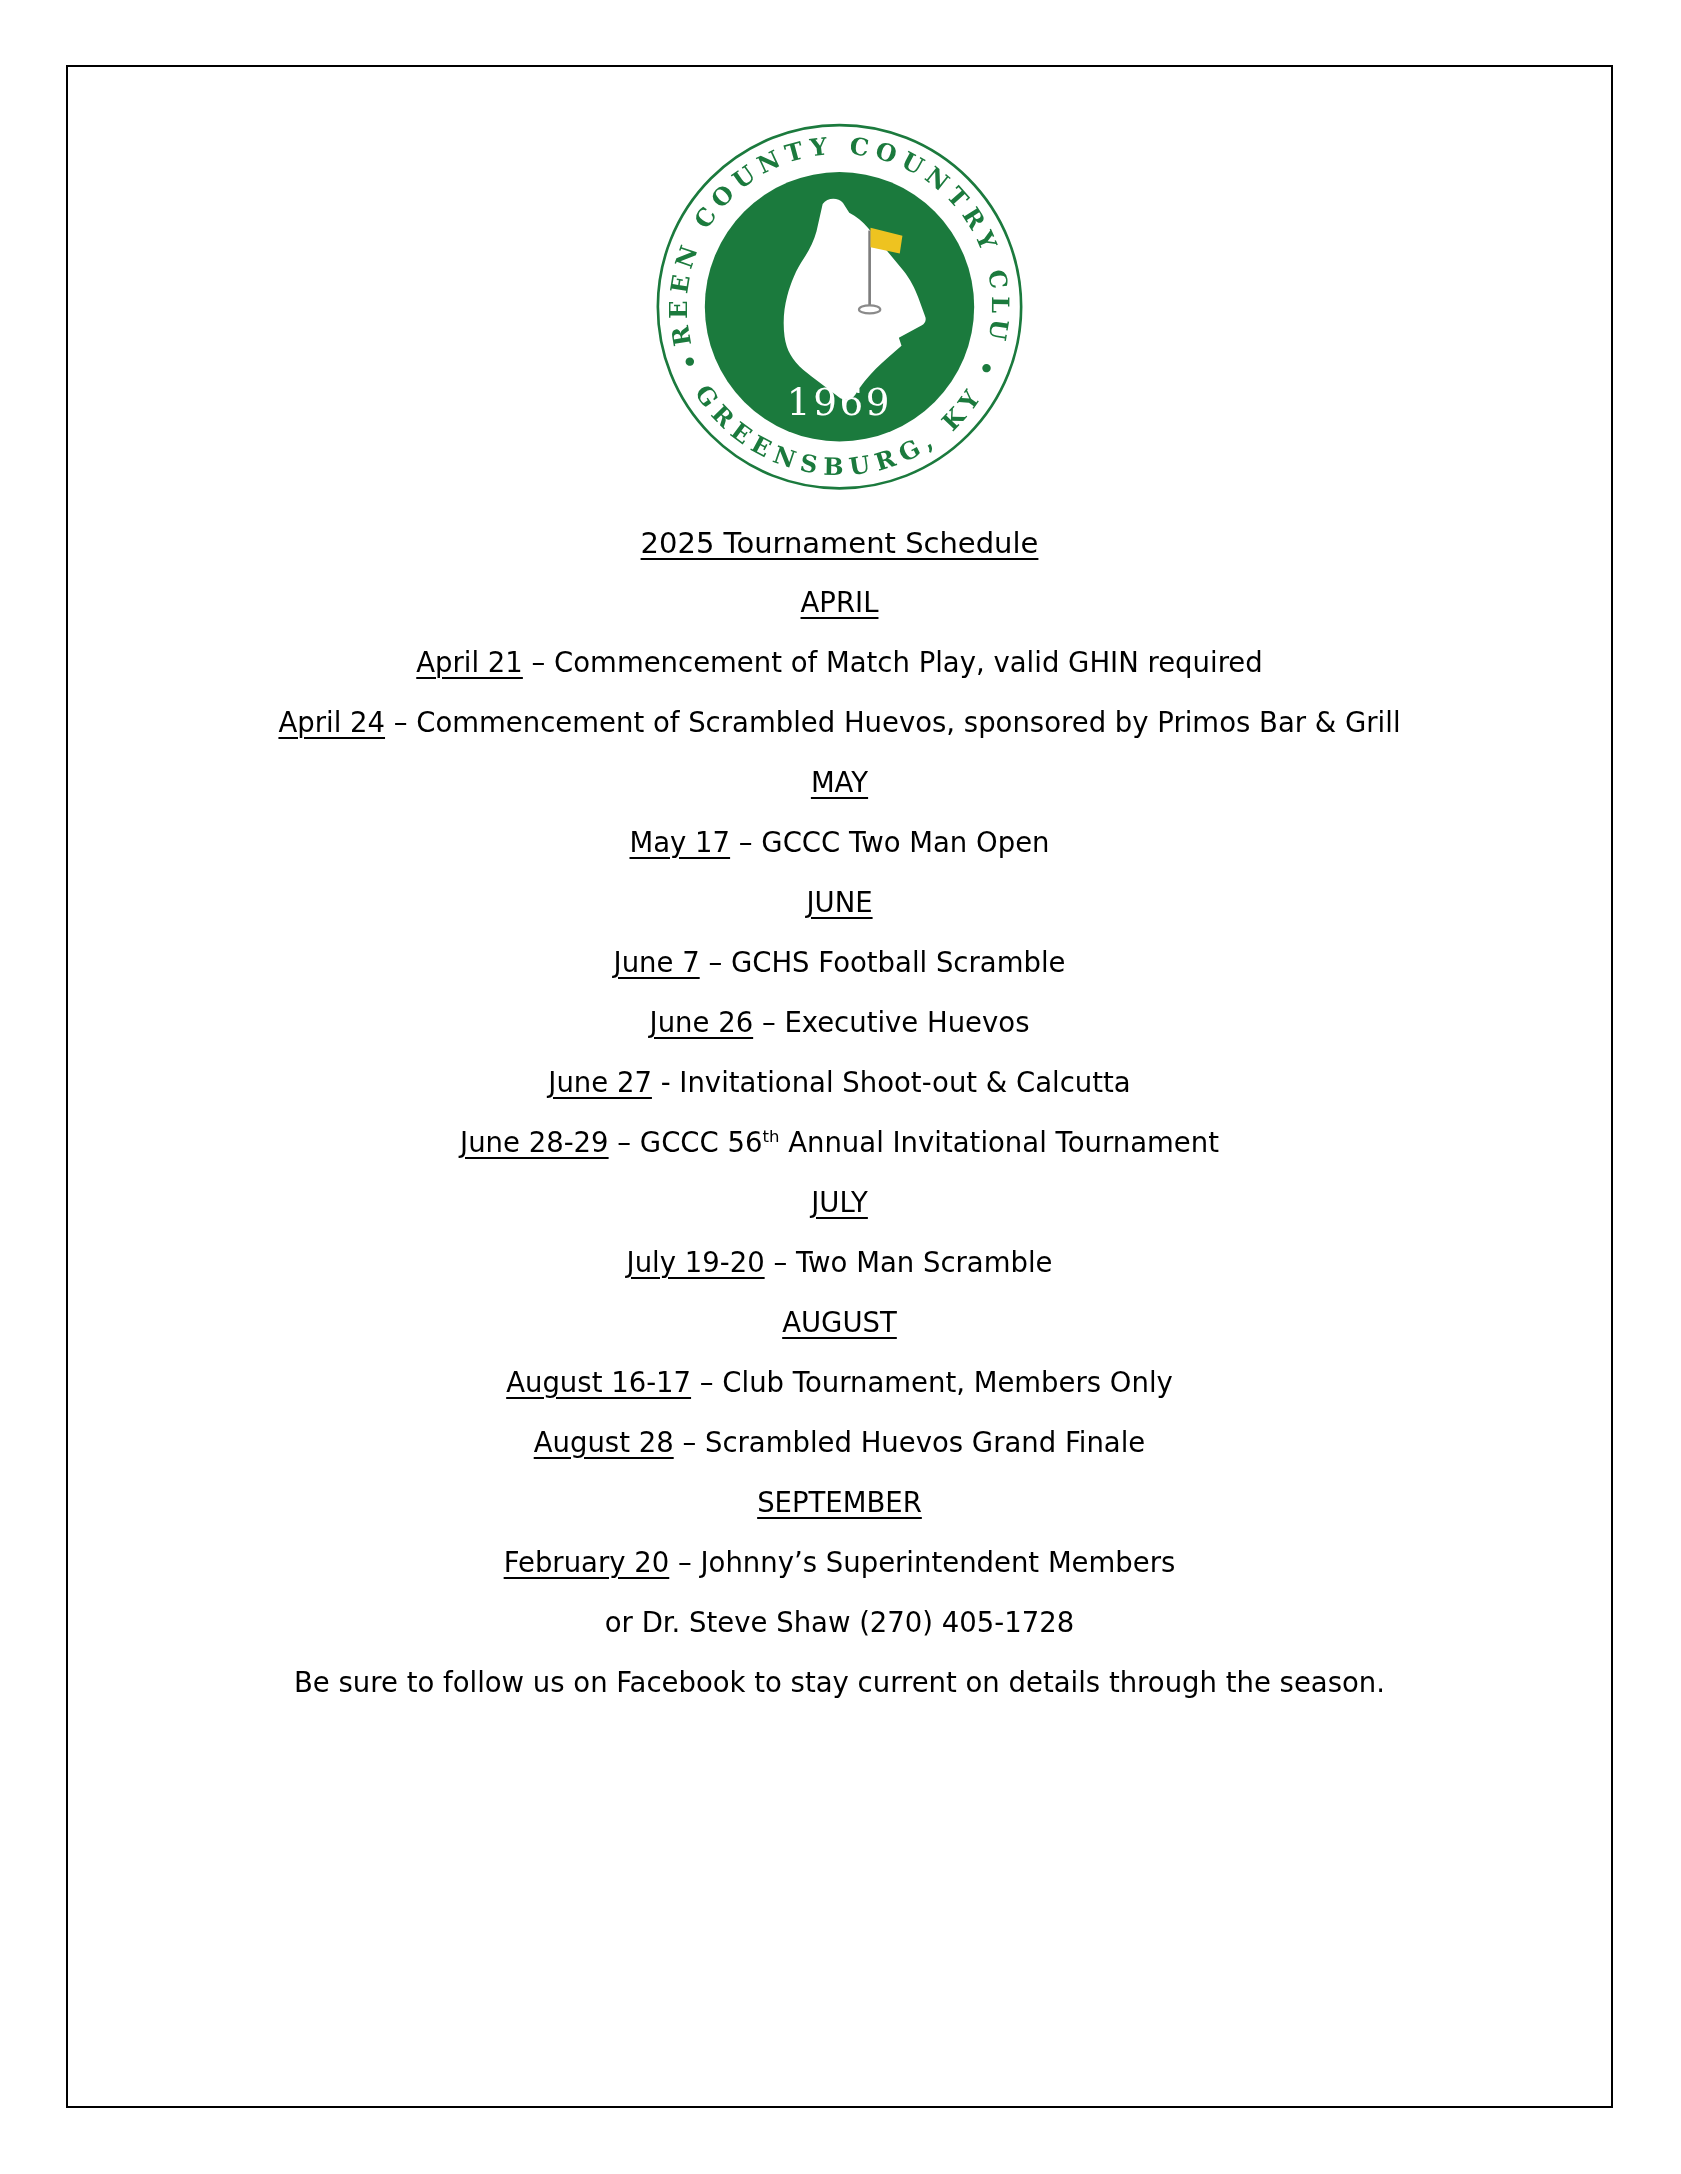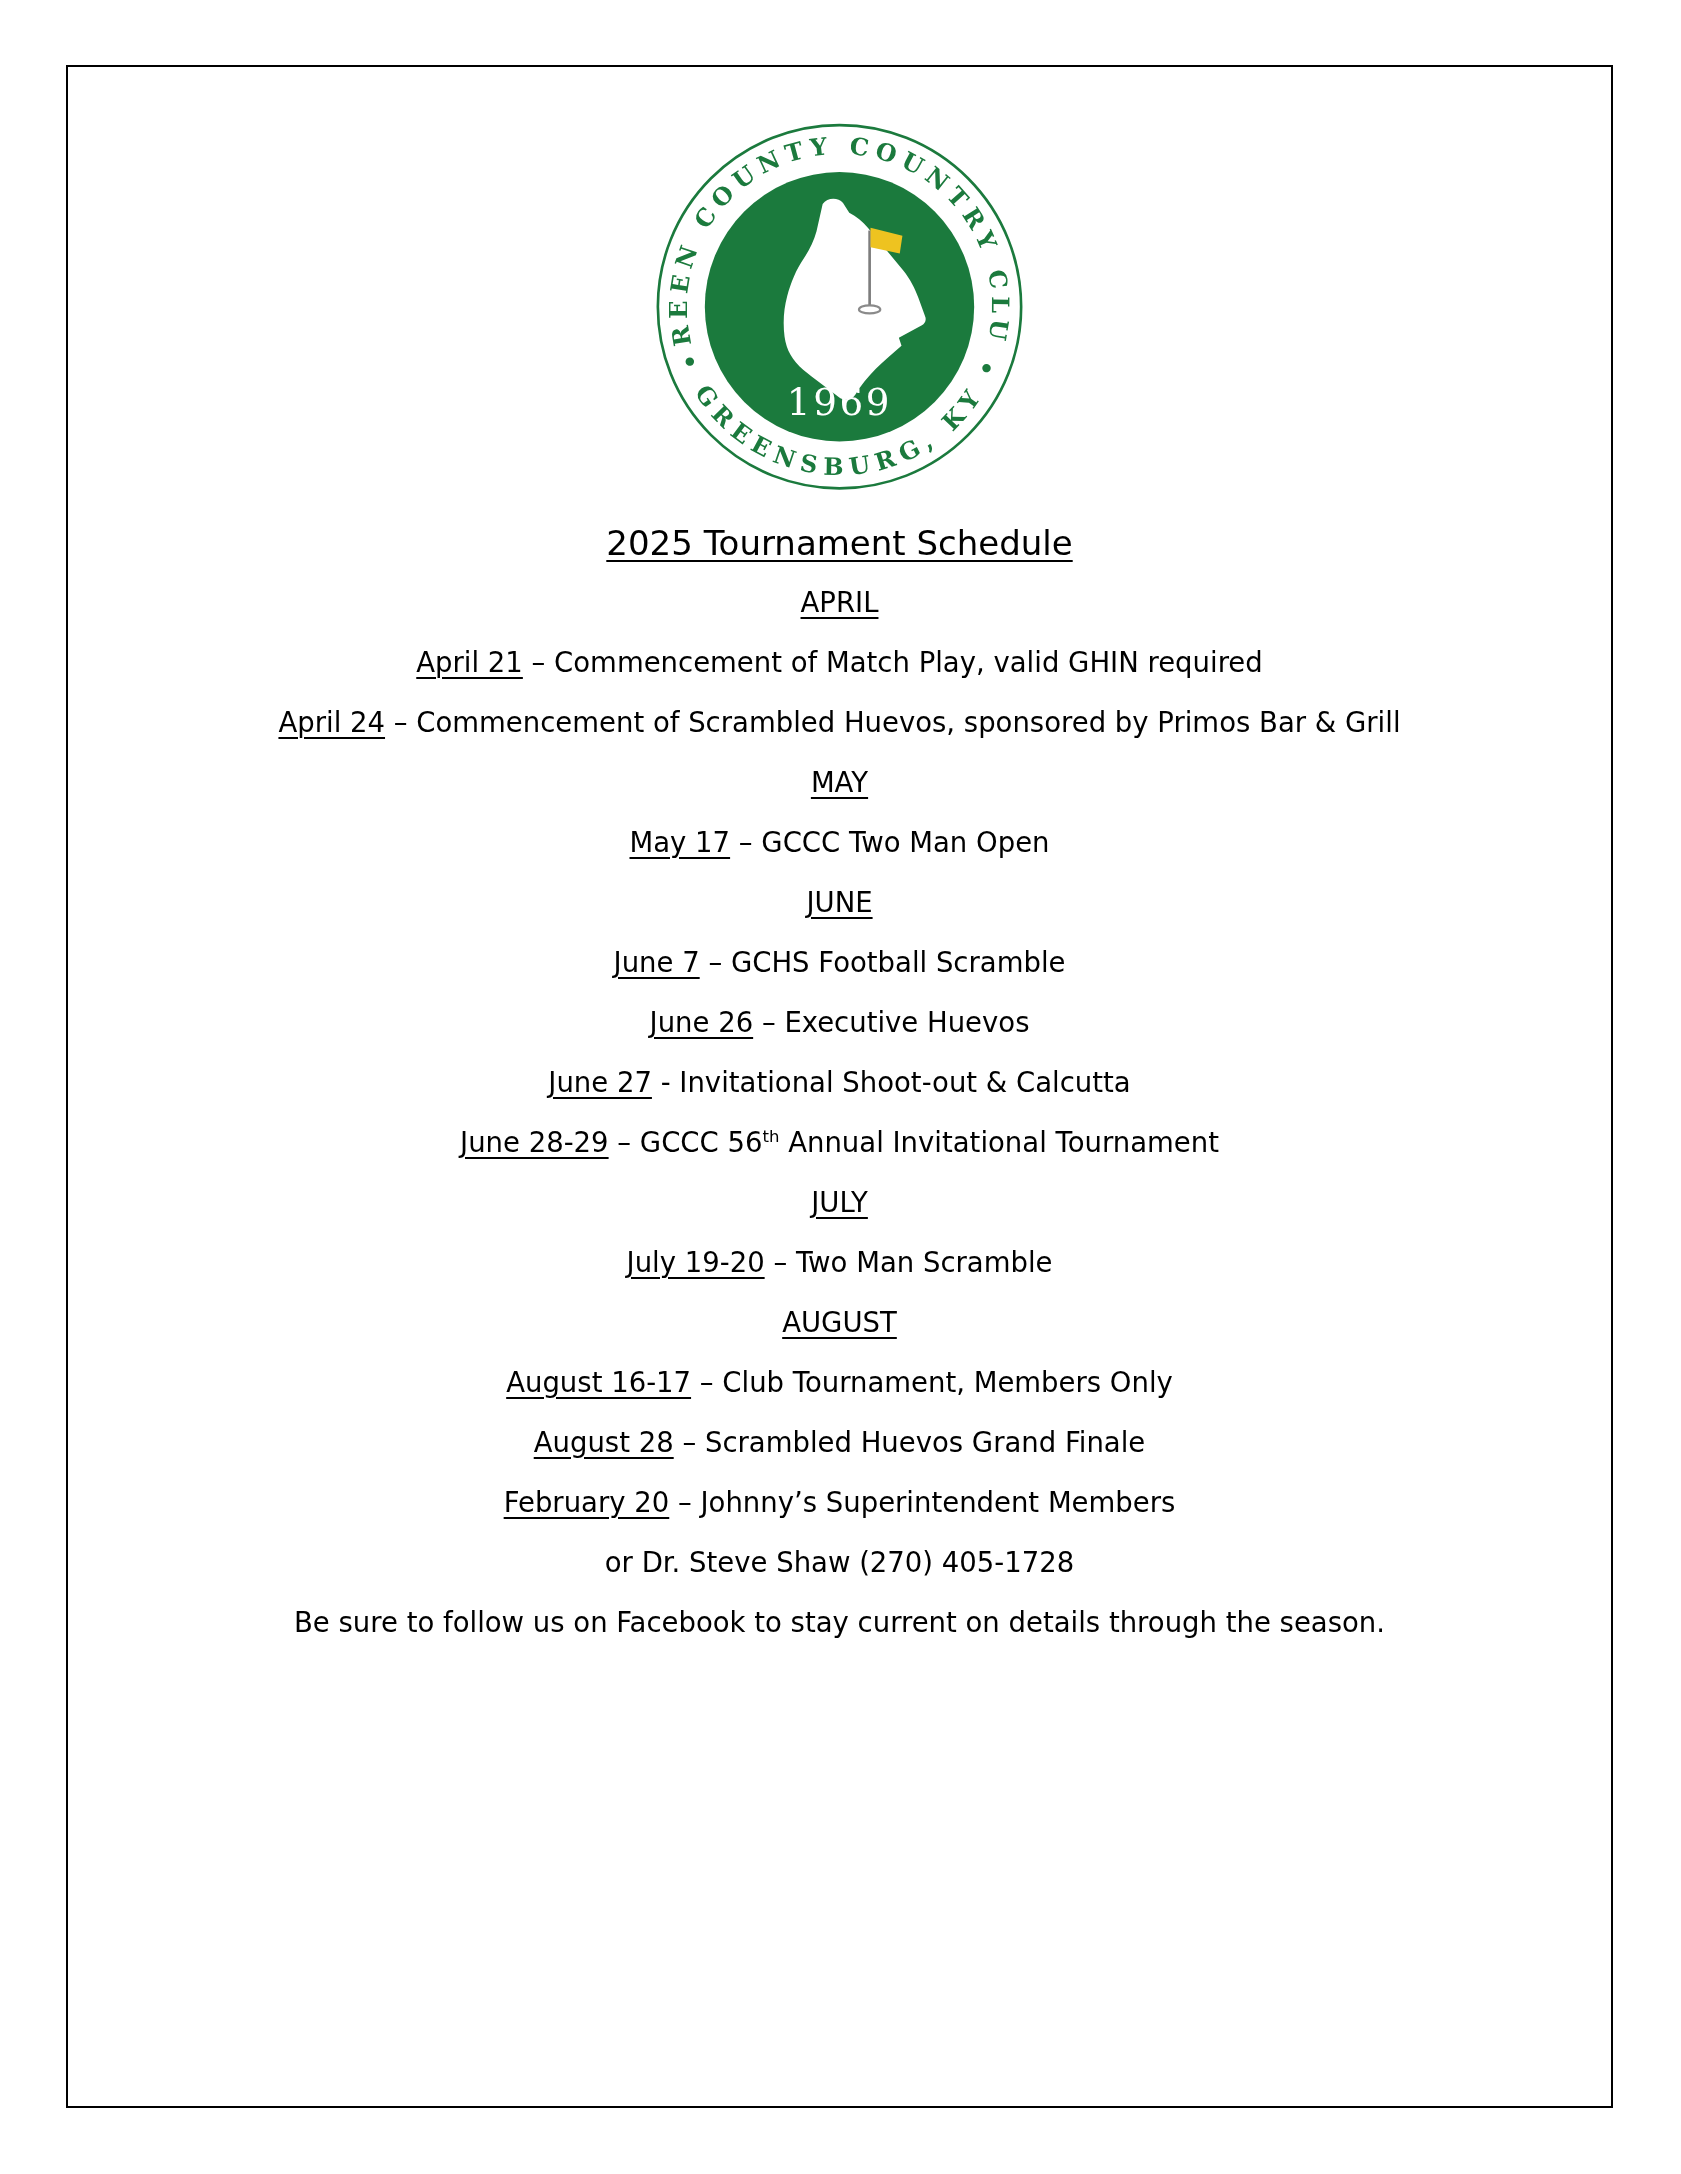--- a/index.html
+++ b/index.html
@@ -7,21 +7,21 @@
     width:1681px;height:2175px;background:#ffffff;color:#000;
     font-family:"DejaVu Sans","Liberation Sans",sans-serif;
     position:relative;
   }
   .sheet{
     position:absolute;left:66px;top:65px;width:1547px;height:2043px;
     border:2.7px solid #000;box-sizing:border-box;text-align:center;
     background:#fff;
   }
   .logo-wrap{margin:51px auto 0;width:399px;height:381px;}
-  .doc-title{font-size:34px;line-height:43px;margin:23px 0 19.5px;}
+  .doc-title{font-size:29px;line-height:43px;margin:23px 0 19.5px;}
   .line{font-size:27.5px;line-height:35px;margin:14px 0 25px;white-space:nowrap;}
   .u{text-decoration:underline;text-underline-offset:5.3px;text-decoration-thickness:1.8px;}
   sup{font-size:60%;line-height:0;text-align:center;}
 </style>
 </head>
 <body>
 
 <div class="sheet">
 
   <div class="logo-wrap">
@@ -82,19 +82,20 @@
   <div class="line"><span class="u">June 27</span><span> - </span><span>Invitational Shoot-out &amp; Calcutta</span><sup></sup><span></span></div>
   <div class="line"><span class="u">June 28-29</span><span> – </span><span>GCCC 56</span><sup>th</sup><span> Annual Invitational Tournament</span></div>
 
   <div class="line"><span class="u">JULY</span></div>
   <div class="line"><span class="u">July 19-20</span><span> – </span><span>Two Man Scramble</span><sup></sup><span></span></div>
 
   <div class="line"><span class="u">AUGUST</span></div>
   <div class="line"><span class="u">August 16-17</span><span> – </span><span>Club Tournament, Members Only</span><sup></sup><span></span></div>
   <div class="line"><span class="u">August 28</span><span> – </span><span>Scrambled Huevos Grand Finale</span><sup></sup><span></span></div>
 
+  <div class="line"><span class="u">SEPTEMBER</span></div>
   <div class="line"><span class="u">February 20</span><span> – </span><span>Johnny’s Superintendent Members</span><sup></sup><span></span></div>
 
   <div class="line">or Dr. Steve Shaw (270) 405-1728</div>
   <div class="line">Be sure to follow us on Facebook to stay current on details through the season.</div>
 
 </div>
 
 
 </body></html>

